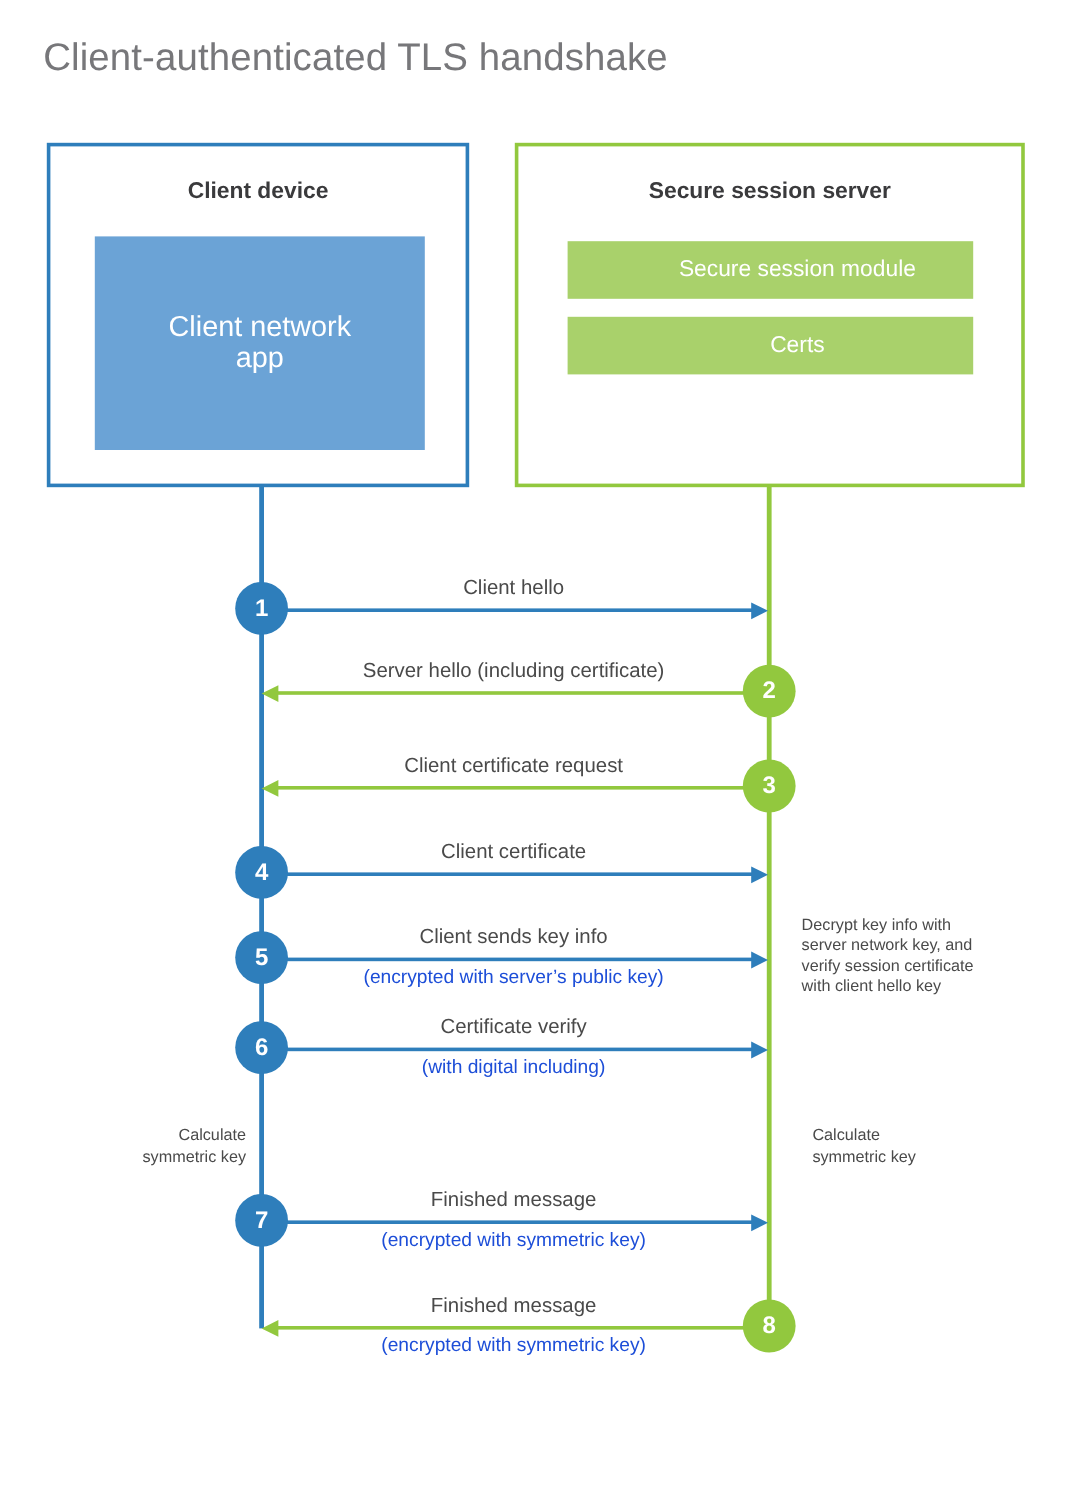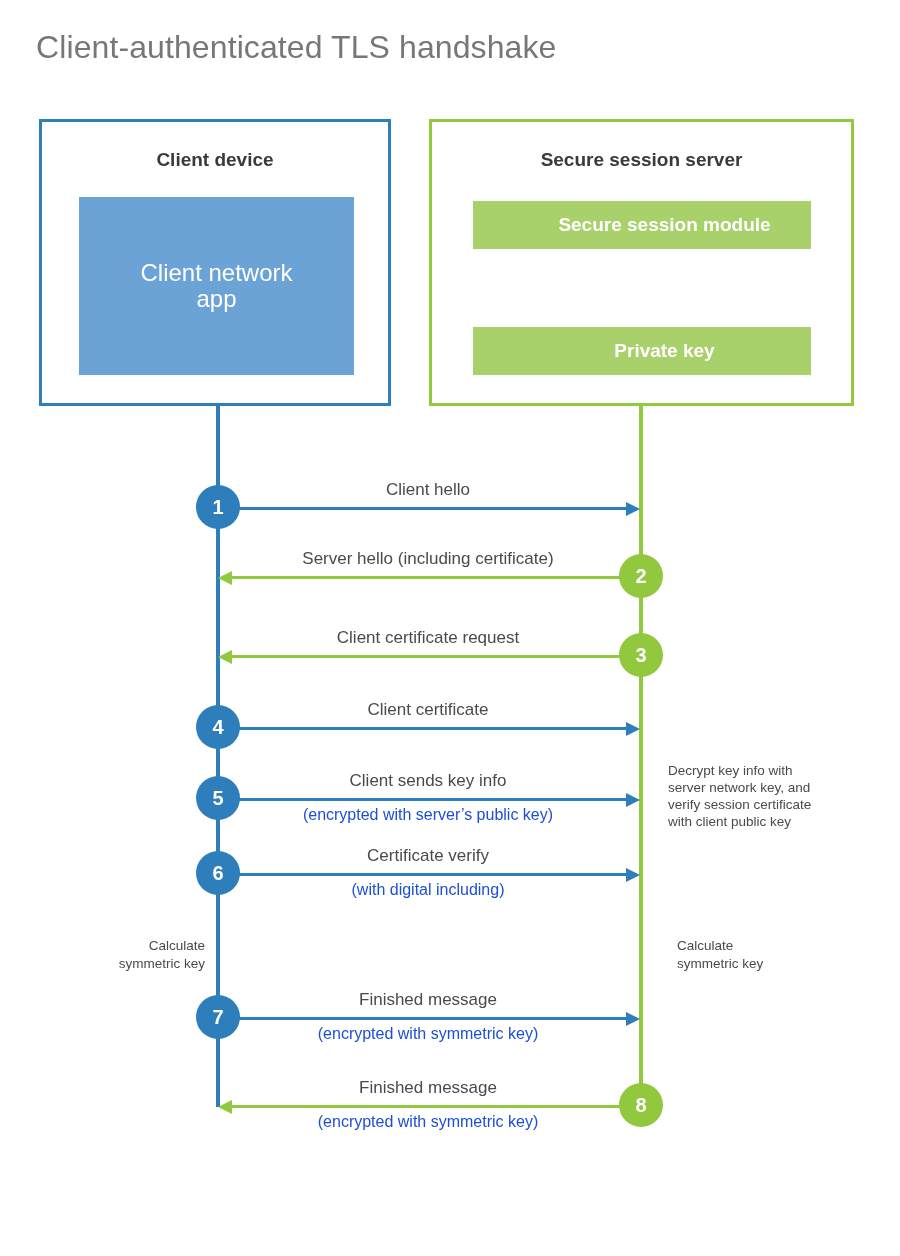--- a/index.html
+++ b/index.html
@@ -87,21 +87,21 @@
     width: 338px;
     height: 48px;
     background: #a9d16b;
     display: flex;
     align-items: center;
     justify-content: center;
   }
   .server-bar .bar-label {
     color: #ffffff;
     font-size: 19px;
-    font-weight: 700;
+    font-weight: 400;
     text-align: center;
     margin-left: 45px;
   }
   #server-bar-0 { top: 79px; }
   #server-bar-1 { top: 142px; }
   #server-bar-2 { top: 205px; }
 
   
   .lifeline {
     position: absolute;
@@ -238,22 +238,22 @@
       <span>app</span>
     </div>
   </div>
 </div>
 
 <div class="actor-box" id="server-box">
   <div class="actor-title">Secure session server</div>
   <div class="server-bar" id="server-bar-0">
     <span class="bar-label">Secure session module</span>
   </div>
-  <div class="server-bar" id="server-bar-2">
-    <span class="bar-label">Private key</span>
+  <div class="server-bar" id="server-bar-1">
+    <span class="bar-label">Certs</span>
   </div>
 </div>
 
 <div class="lifeline" id="client-lifeline"></div>
 <div class="lifeline" id="server-lifeline"></div>
 
 <div class="message" style="top:507px">
   <div class="msg-label">Client hello</div>
   <div class="msg-line to-server"></div>
   <div class="arrow-head right"></div>
@@ -330,21 +330,21 @@
   <div class="msg-sublabel">(encrypted with symmetric key)</div>
 </div>
 <div class="step-circle green server-side" style="top:1083px">
   <span>8</span>
 </div>
 
 <div class="side-note" id="server-decrypt-note">
   <span class="note-line">Decrypt key info with</span>
   <span class="note-line">server network key, and</span>
   <span class="note-line">verify session certificate</span>
-  <span class="note-line">with client public key</span>
+  <span class="note-line">with client hello key</span>
 </div>
 
 <div class="side-note" id="client-calc-note">
   <span class="note-line">Calculate</span>
   <span class="note-line">symmetric key</span>
 </div>
 
 <div class="side-note" id="server-calc-note">
   <span class="note-line">Calculate</span>
   <span class="note-line">symmetric key</span>

